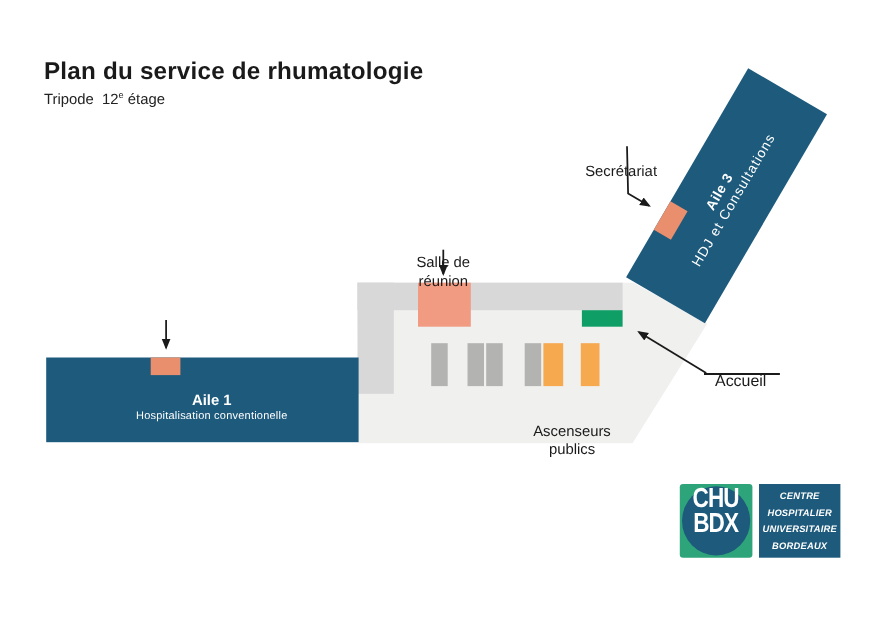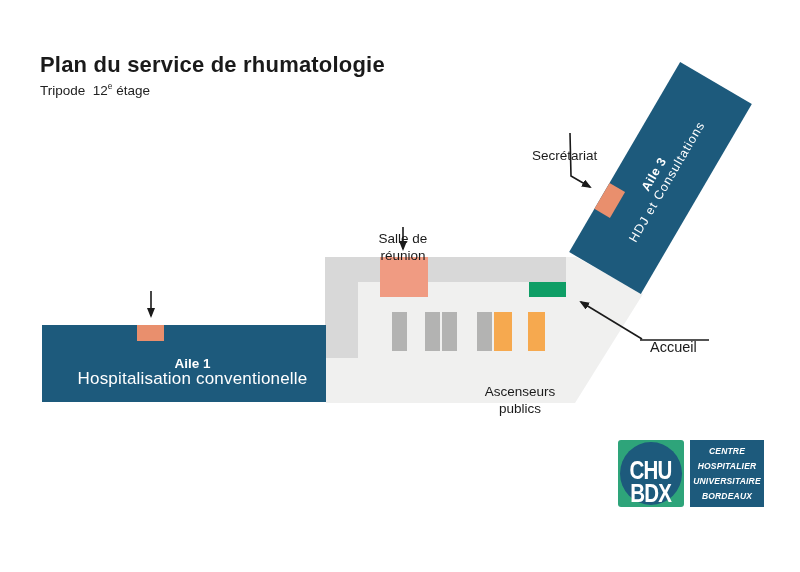--- a/index.html
+++ b/index.html
@@ -31,40 +31,40 @@
   #nurses-office{left:137px;top:325px;width:27px;height:16px;background:var(--c-salmon_small);z-index:6;}
   
   .bar{top:312px;height:39px;z-index:3;}
   .bar.gray{background:var(--c-bar_gray);}
   .bar.orange{background:var(--c-bar_orange);}
   
   #aile1{left:42px;top:325px;width:284px;height:77px;background:var(--c-blue);z-index:5;
          display:flex;flex-direction:column;align-items:center;padding-top:31px;box-sizing:border-box;
          color:#fff;text-align:center;padding-left:17px;}
   #aile1 .wing-name{font-weight:bold;font-size:13.5px;line-height:15px;}
-  #aile1 .wing-desc{font-size:17px;line-height:16px;letter-spacing:.2px;}
+  #aile1 .wing-desc{font-size:10px;line-height:16px;letter-spacing:.2px;}
   #aile3{left:619px;top:68px;width:83px;height:220px;background:var(--c-blue);
          transform:rotate(30.3deg);transform-origin:50% 50%;z-index:5;}
   #aile3 .rot-text{position:absolute;left:50%;top:50%;width:220px;
          transform:translate(-50%,-50%) rotate(-90deg);text-align:center;color:#fff;}
   #aile3 .wing-name{font-weight:bold;font-size:12.5px;line-height:15px;letter-spacing:.5px;}
   #aile3 .wing-desc{font-size:12.5px;line-height:15px;letter-spacing:1px;}
   #secretariat-marker{position:absolute;left:0;top:140px;width:18px;height:30px;background:var(--c-salmon_small);}
   
   .callout{font-size:13.5px;line-height:17px;text-align:center;z-index:20;color:var(--c-ink);margin-top:31px;}
   #label-bureau{left:92px;top:252px;width:120px;}
   #label-salle{left:343px;top:199px;width:120px;}
   #label-secretariat{left:532px;top:116px;width:110px;text-align:left;}
   #label-ascenseurs{left:460px;top:352px;width:120px;}
   #label-accueil{left:650px;top:308px;width:80px;text-align:left;font-size:14.5px;}
   
   #logo{left:618px;top:440px;width:146px;height:67px;z-index:20;}
   #logo-badge{position:absolute;left:0;top:0;width:66px;height:67px;background:var(--c-logo_green);border-radius:3px;}
   #logo-circle{position:absolute;left:2px;top:2px;width:62px;height:63px;border-radius:50%;background:var(--c-blue);
-               display:flex;align-items:flex-end;justify-content:center;}
+               display:flex;align-items:flex-start;justify-content:center;}
   #logo-circle .badge-text{color:#fff;font-weight:bold;font-size:25px;line-height:.92;
                letter-spacing:-1px;text-align:center;transform:scale(.82,1);}
   #logo-org{position:absolute;left:72px;top:0;width:74px;height:67px;background:var(--c-blue);
             display:flex;flex-direction:column;align-items:center;justify-content:center;}
   #logo-org div{color:#fff;font-weight:bold;font-size:8.5px;line-height:15px;letter-spacing:.2px;white-space:nowrap;font-style:italic;}
   .arrow-line{stroke:var(--c-ink);stroke-width:1.6;fill:none;}
 </style>
 </head>
 <body>
 

